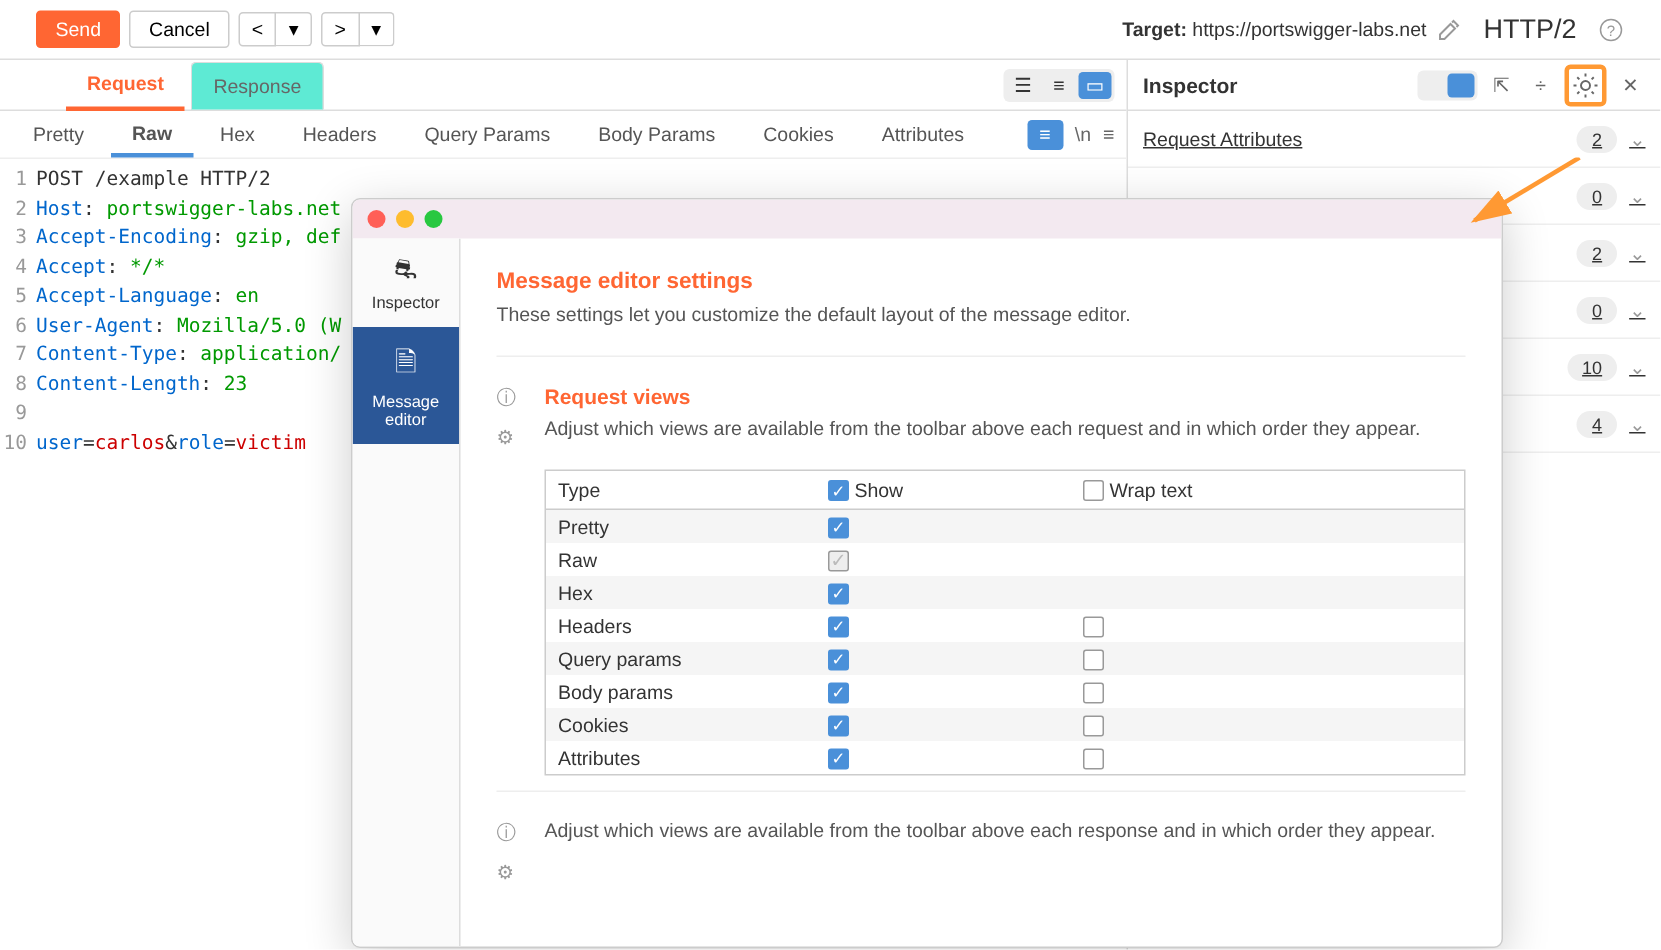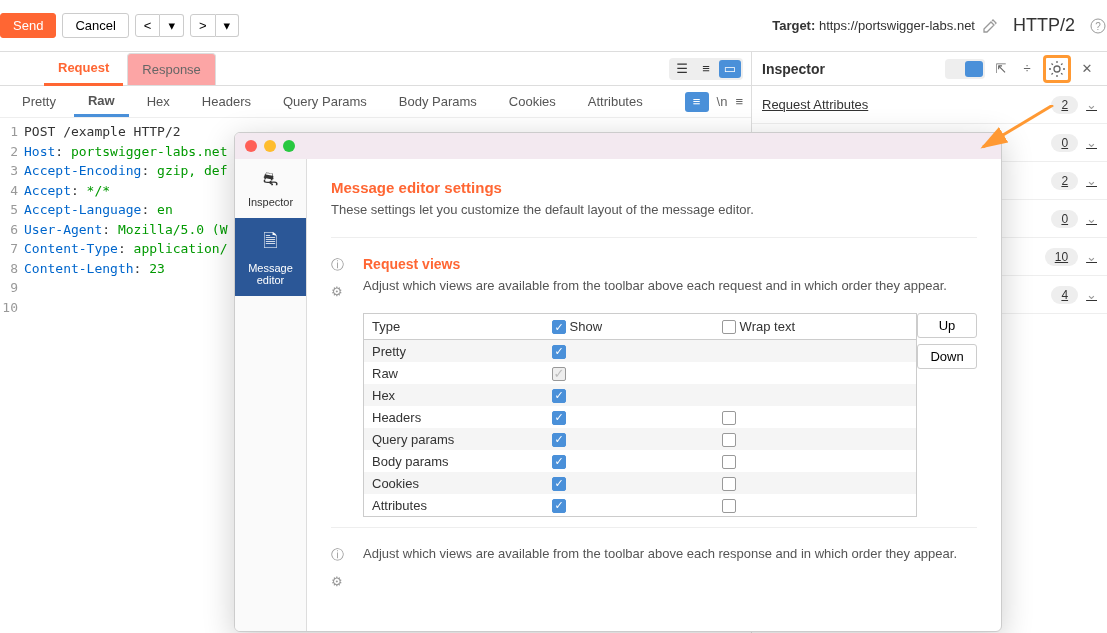--- a/index.html
+++ b/index.html
@@ -1,35 +1,35 @@
 <!DOCTYPE html>
 <html><head>
 <meta charset="utf-8">
 <style>
 * { box-sizing: border-box; margin: 0; padding: 0; }
 body { font-family: -apple-system, BlinkMacSystemFont, "Segoe UI", Arial, sans-serif; font-size: 13px; color: #333; background: #fff; width: 1107px; height: 633px; overflow: hidden; position: relative; }
-.toolbar { height: 52px; border-bottom: 1px solid #ddd; display: flex; align-items: center; padding: 0 0; gap: 6px; }
+.toolbar { height: 40px; border-bottom: 1px solid #ddd; display: flex; align-items: center; padding: 0 24px; gap: 6px; }
 .btn { padding: 4px 12px; border: 1px solid #ccc; border-radius: 3px; background: #fff; cursor: pointer; font-size: 13px; }
 .btn-primary { background: #ff6633; color: #fff; border-color: #ff6633; font-weight: 500; }
 .btn-sm { padding: 3px 8px; }
 .nav-arrows { display: flex; }
 .nav-arrows .btn { border-radius: 3px 0 0 3px; }
 .nav-arrows .btn + .btn { border-radius: 0 3px 3px 0; border-left: none; }
 .spacer { flex: 1; }
 .target { font-size: 13px; }
 .target strong { font-weight: 600; }
 .edit-icon, .help-icon { width: 18px; height: 18px; display: inline-flex; align-items: center; justify-content: center; color: #999; }
 .http2 { margin: 0 8px; font-size: 18px; }
 .main { display: flex; height: calc(100% - 36px); }
 .left-pane { flex: 1; border-right: 1px solid #ddd; display: flex; flex-direction: column; min-width: 0; }
 .right-pane { width: 355px; display: flex; flex-direction: column; }
 .tabs-row { display: flex; align-items: center; height: 34px; border-bottom: 1px solid #ddd; padding-right: 8px; padding-left: 44px; }
 .tab { padding: 8px 14px; cursor: pointer; color: #666; border-bottom: 3px solid transparent; }
 .tab.active { color: #ff6633; font-weight: 600; border-bottom-color: #ff6633; }
-.tab.inactive { background: #fca5a5; border: 1px solid #ddd; border-bottom: none; border-radius: 4px 4px 0 0; margin-left: 4px; }
+.tab.inactive { background: #5eead4; border: 1px solid #ddd; border-bottom: none; border-radius: 4px 4px 0 0; margin-left: 4px; }
 .view-toggle { display: flex; gap: 2px; background: #eee; border-radius: 4px; padding: 2px; }
 .view-toggle span { width: 22px; height: 18px; display: flex; align-items: center; justify-content: center; border-radius: 3px; }
 .view-toggle .active { background: #4a90d9; color: #fff; }
 .subtabs { display: flex; align-items: center; height: 32px; border-bottom: 1px solid #eee; padding: 0 8px; gap: 4px; }
 .subtab { padding: 6px 14px; cursor: pointer; color: #555; }
 .subtab.active { font-weight: 600; border-bottom: 3px solid #4a90d9; }
 .subtabs-right { margin-left: auto; display: flex; gap: 8px; align-items: center; }
 .icon-btn-blue { background: #4a90d9; color: #fff; width: 24px; height: 20px; border-radius: 3px; display: flex; align-items: center; justify-content: center; }
 .code { font-family: Menlo, Consolas, monospace; font-size: 13px; line-height: 1.5; padding: 4px 0; overflow: hidden; }
 .code-line { display: flex; }
@@ -179,20 +179,21 @@
         <div class="code-line">
           <span class="lineno">8</span>
           <span class="code-content"><span class="hdr-name">Content-Length</span>:<span class="hdr-val"> 23</span></span>
         </div>
         <div class="code-line">
           <span class="lineno">9</span>
           <span class="code-content"></span>
         </div>
         <div class="code-line">
           <span class="lineno">10</span>
+          <span class="code-content"><span class="param-name">user</span>=<span class="param-val">carlos</span>&amp;<span class="param-name">role</span>=<span class="param-val">victim</span></span>
         </div>
       </div>
   </div>
 
   <div class="right-pane">
     <div class="inspector-header">
       <h3>Inspector</h3>
       <div class="mini-toggle">
           <span></span>
           <span class="active"></span>
@@ -313,24 +314,20 @@
                     <div class="cfg-cell c1">Cookies</div>
                     <div class="cfg-cell c2"><span class="chk checked">✓</span></div>
                     <div class="cfg-cell c3"><span class="chk"></span></div>
                   </div>
                   <div class="cfg-table-row">
                     <div class="cfg-cell c1">Attributes</div>
                     <div class="cfg-cell c2"><span class="chk checked">✓</span></div>
                     <div class="cfg-cell c3"><span class="chk"></span></div>
                   </div>
                 </div>
-              <div class="updown">
-                <button class="btn">Up</button>
-                <button class="btn">Down</button>
-              </div>
             </div>
           </div>
         </div>
       </div>
 
       <div class="section">
         <div class="section-head">
           <div class="section-icons">
             <span>ⓘ</span>
             <span>⚙</span>

